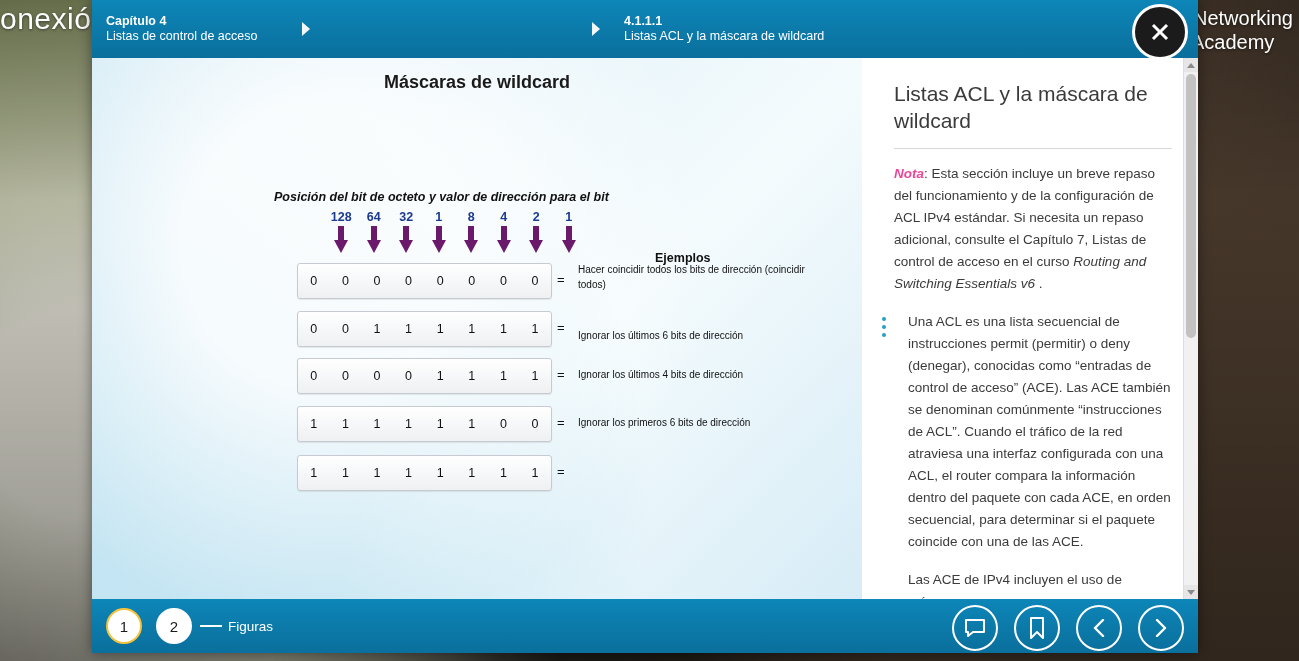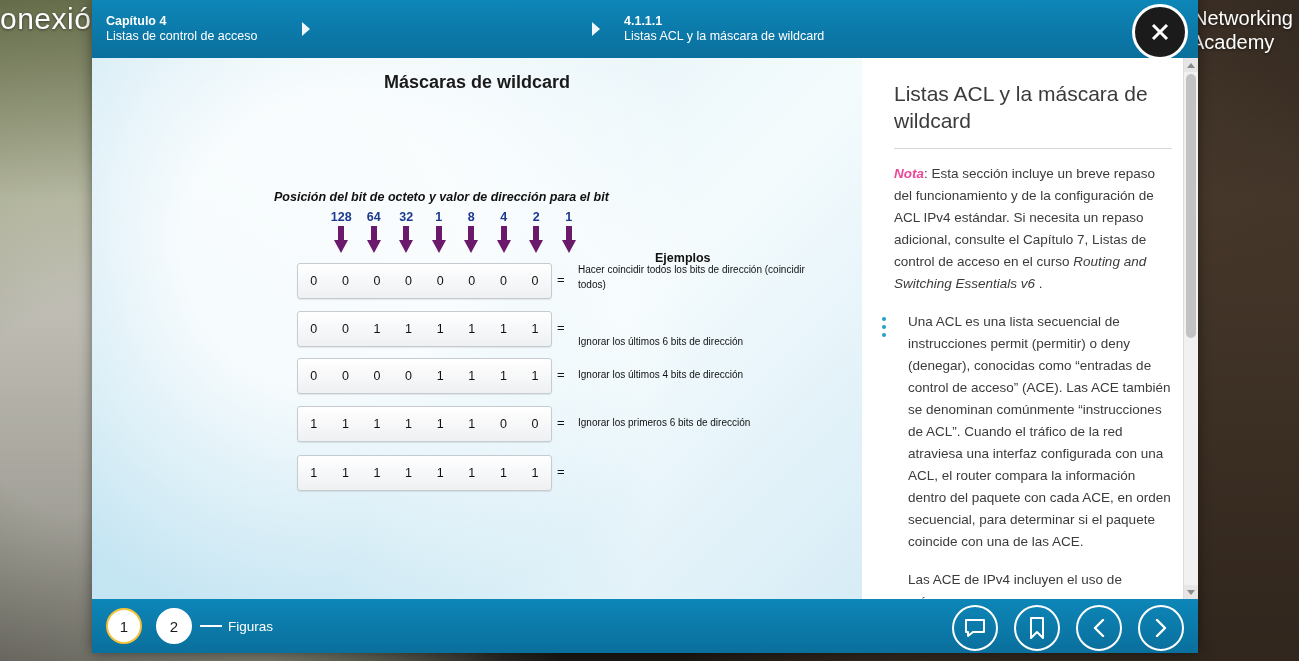--- a/index.html
+++ b/index.html
@@ -292,21 +292,21 @@
         <div class="b">0</div>
         <div class="b">0</div>
         <div class="b">1</div>
         <div class="b">1</div>
         <div class="b">1</div>
         <div class="b">1</div>
         <div class="b">1</div>
         <div class="b">1</div>
       </div>
       <div class="eq" style="left:465px;top:262px">=</div>
-      <div class="desc" style="left:486px;top:276px;width:250px">Ignorar los últimos 6 bits de dirección</div>
+      <div class="desc" style="left:486px;top:270px;width:250px">Ignorar los últimos 6 bits de dirección</div>
 
       <div class="bitrow" style="top:300px">
         <div class="b">0</div>
         <div class="b">0</div>
         <div class="b">0</div>
         <div class="b">0</div>
         <div class="b">1</div>
         <div class="b">1</div>
         <div class="b">1</div>
         <div class="b">1</div>

